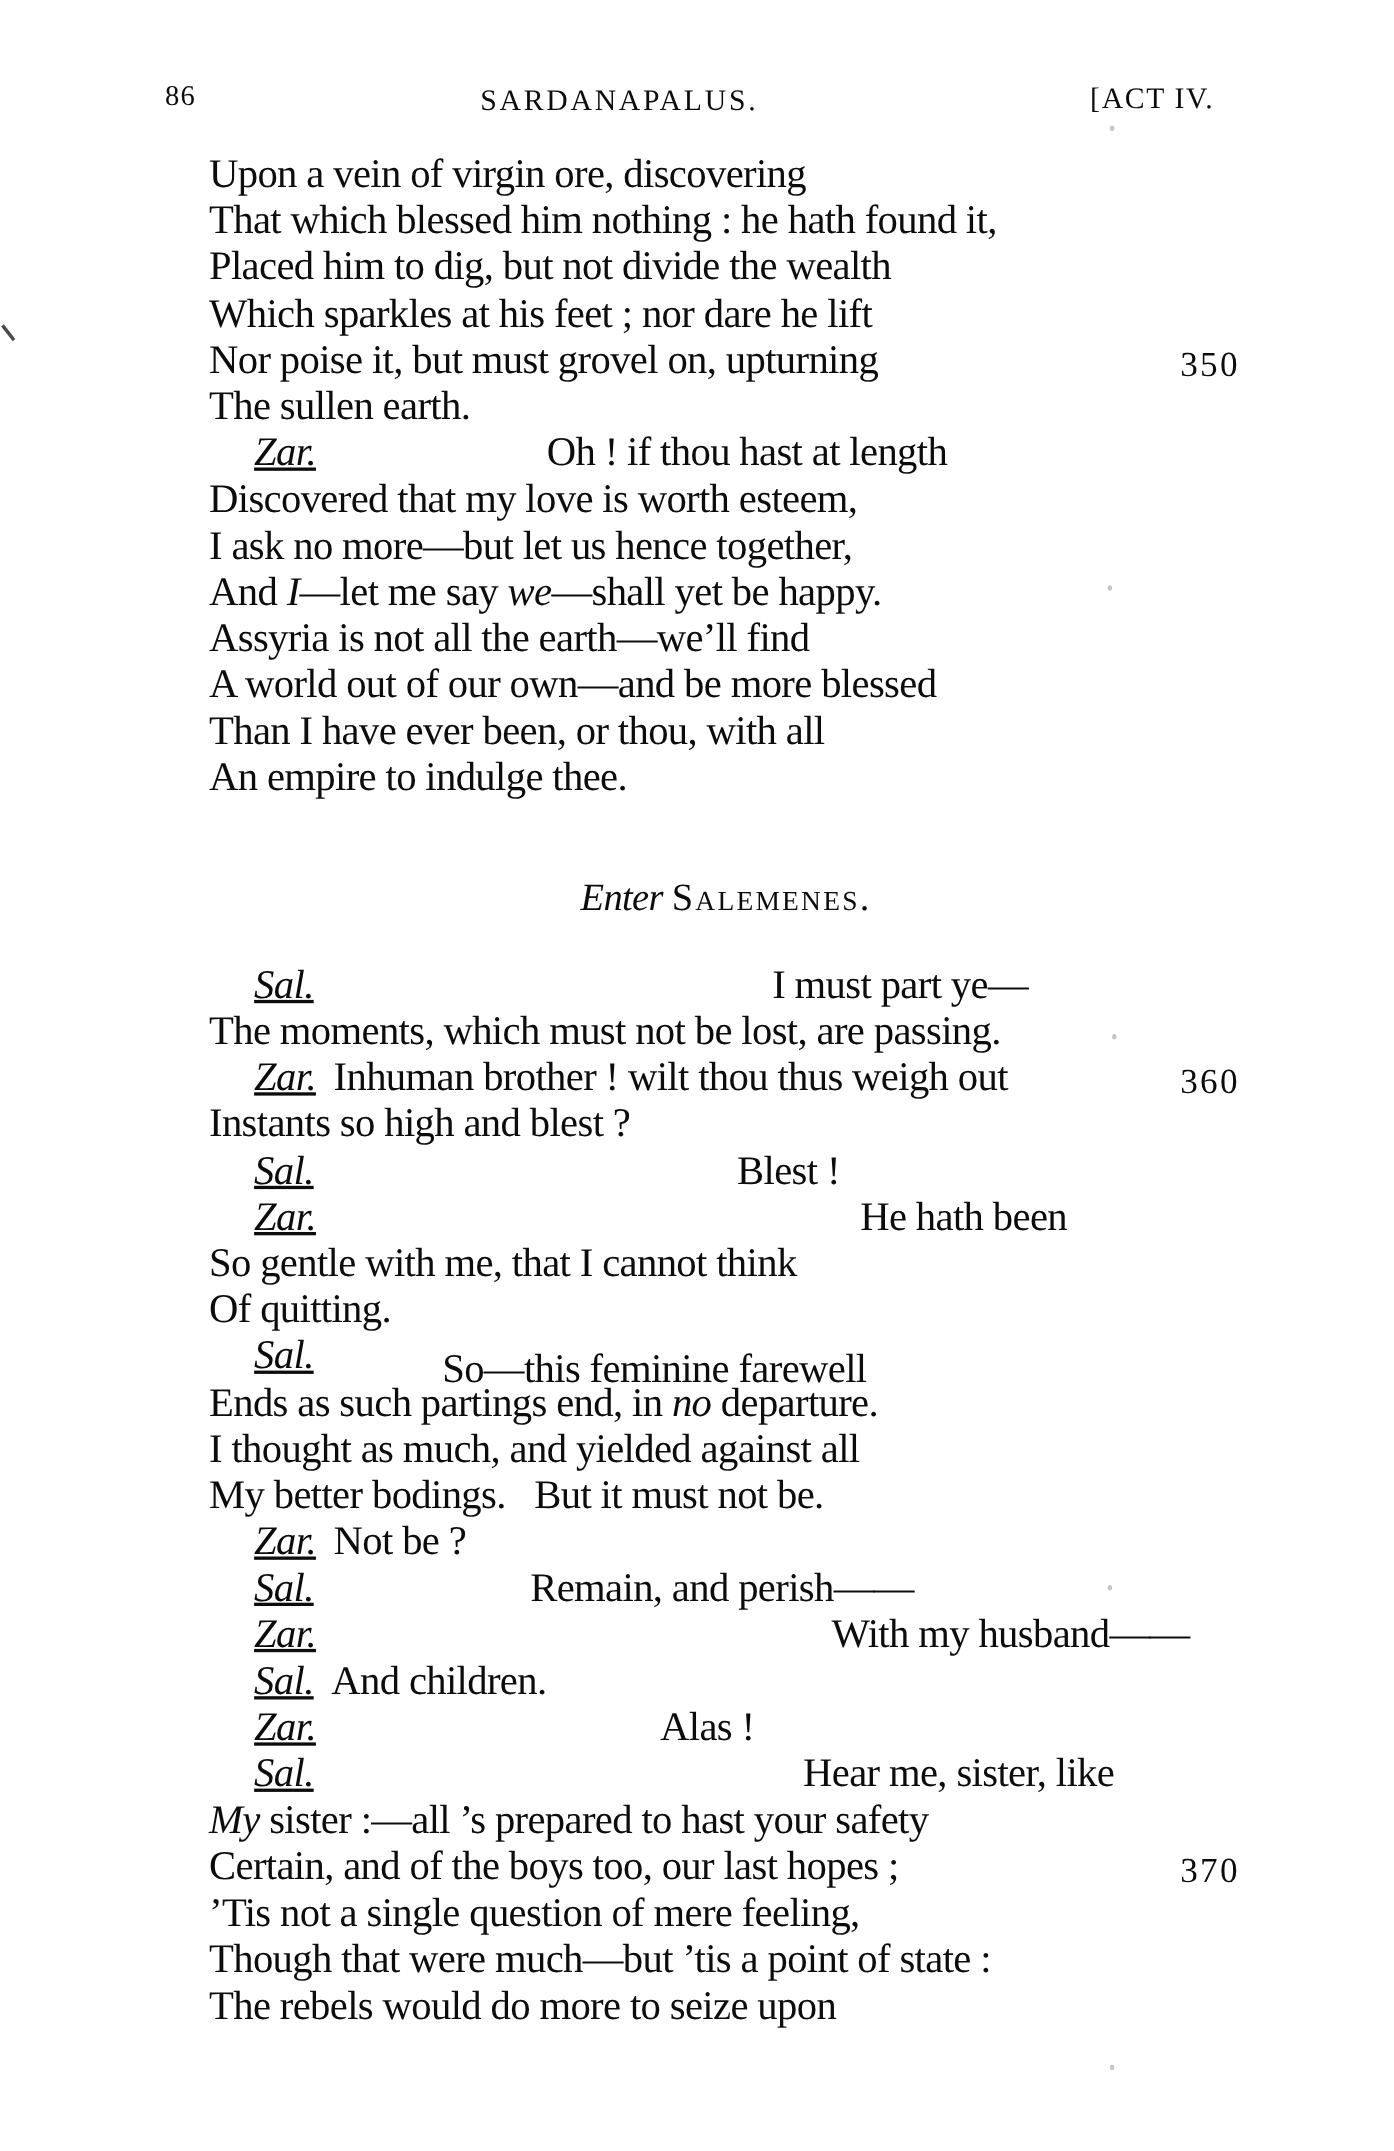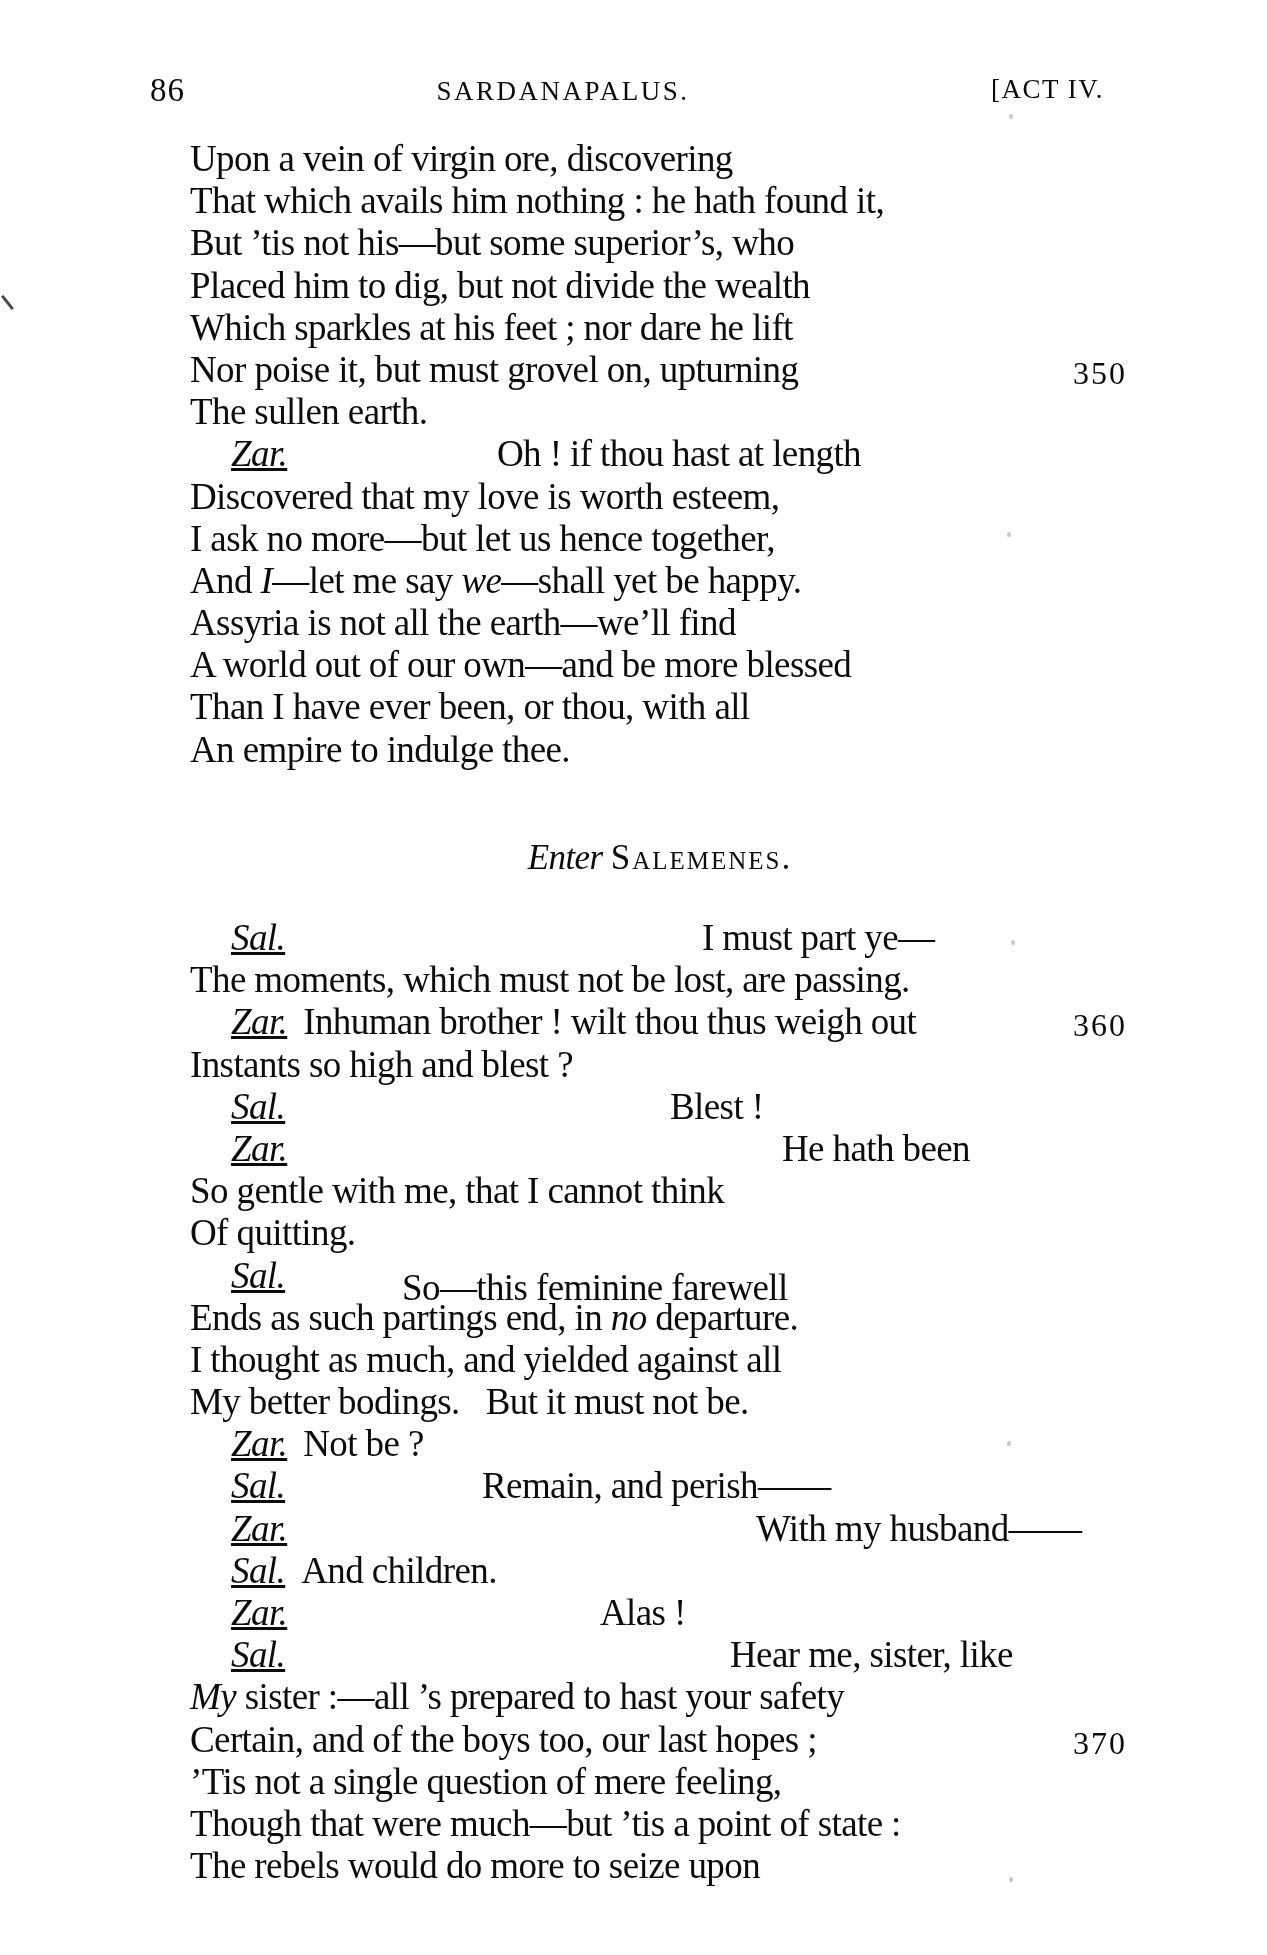--- a/index.html
+++ b/index.html
@@ -7,21 +7,21 @@
     position:relative;
     width:1267px;height:1955px;
     background:#ffffff;
     color:#0c0c0c;
     font-family:"Liberation Serif", serif;
     overflow:hidden;
   }
   
   .hdr-num{
     position:absolute;left:150px;top:72px;
-    font-size:33px;letter-spacing:1px;
+    font-size:26px;letter-spacing:1px;
   }
   .hdr-title{
     position:absolute;left:0;top:76px;width:1126px;
     text-align:center;
     font-size:27px;letter-spacing:2.5px;
   }
   .hdr-act{
     position:absolute;left:991px;top:74px;
     font-size:27px;letter-spacing:1.5px;
   }
@@ -68,22 +68,21 @@
 <div class="page">
 
   <div class="hdr-num">86</div>
 
   <div class="hdr-title">SARDANAPALUS.</div>
 
   <div class="hdr-act">[ACT IV.</div>
 
   <div class="text" id="text-block">
       <div class="line verse"><span>Upon a vein of virgin ore, discovering</span></div>
-      <div class="line verse"><span>That which avails him nothing : he hath found it,</span></div>
-      <div class="line verse"><span>But ’tis not his—but some superior’s, who</span></div>
+      <div class="line verse"><span>That which blessed him nothing : he hath found it,</span></div>
       <div class="line verse"><span>Placed him to dig, but not divide the wealth</span></div>
       <div class="line verse"><span>Which sparkles at his feet ; nor dare he lift</span></div>
       <div class="line verse"><span>Nor poise it, but must grovel on, upturning</span><span class="num">350</span></div>
       <div class="line verse"><span>The sullen earth.</span></div>
       <div class="line speech"><span class="sp">Zar.</span><span class="cont" style="left: 307px;"><span>Oh ! if thou hast at length</span></span></div>
       <div class="line verse"><span>Discovered that my love is worth esteem,</span></div>
       <div class="line verse"><span>I ask no more—but let us hence together,</span></div>
       <div class="line verse"><span>And </span><span class="it">I</span><span>—let me say </span><span class="it">we</span><span>—shall yet be happy.</span></div>
       <div class="line verse"><span>Assyria is not all the earth—we’ll find</span></div>
       <div class="line verse"><span>A world out of our own—and be more blessed</span></div>

